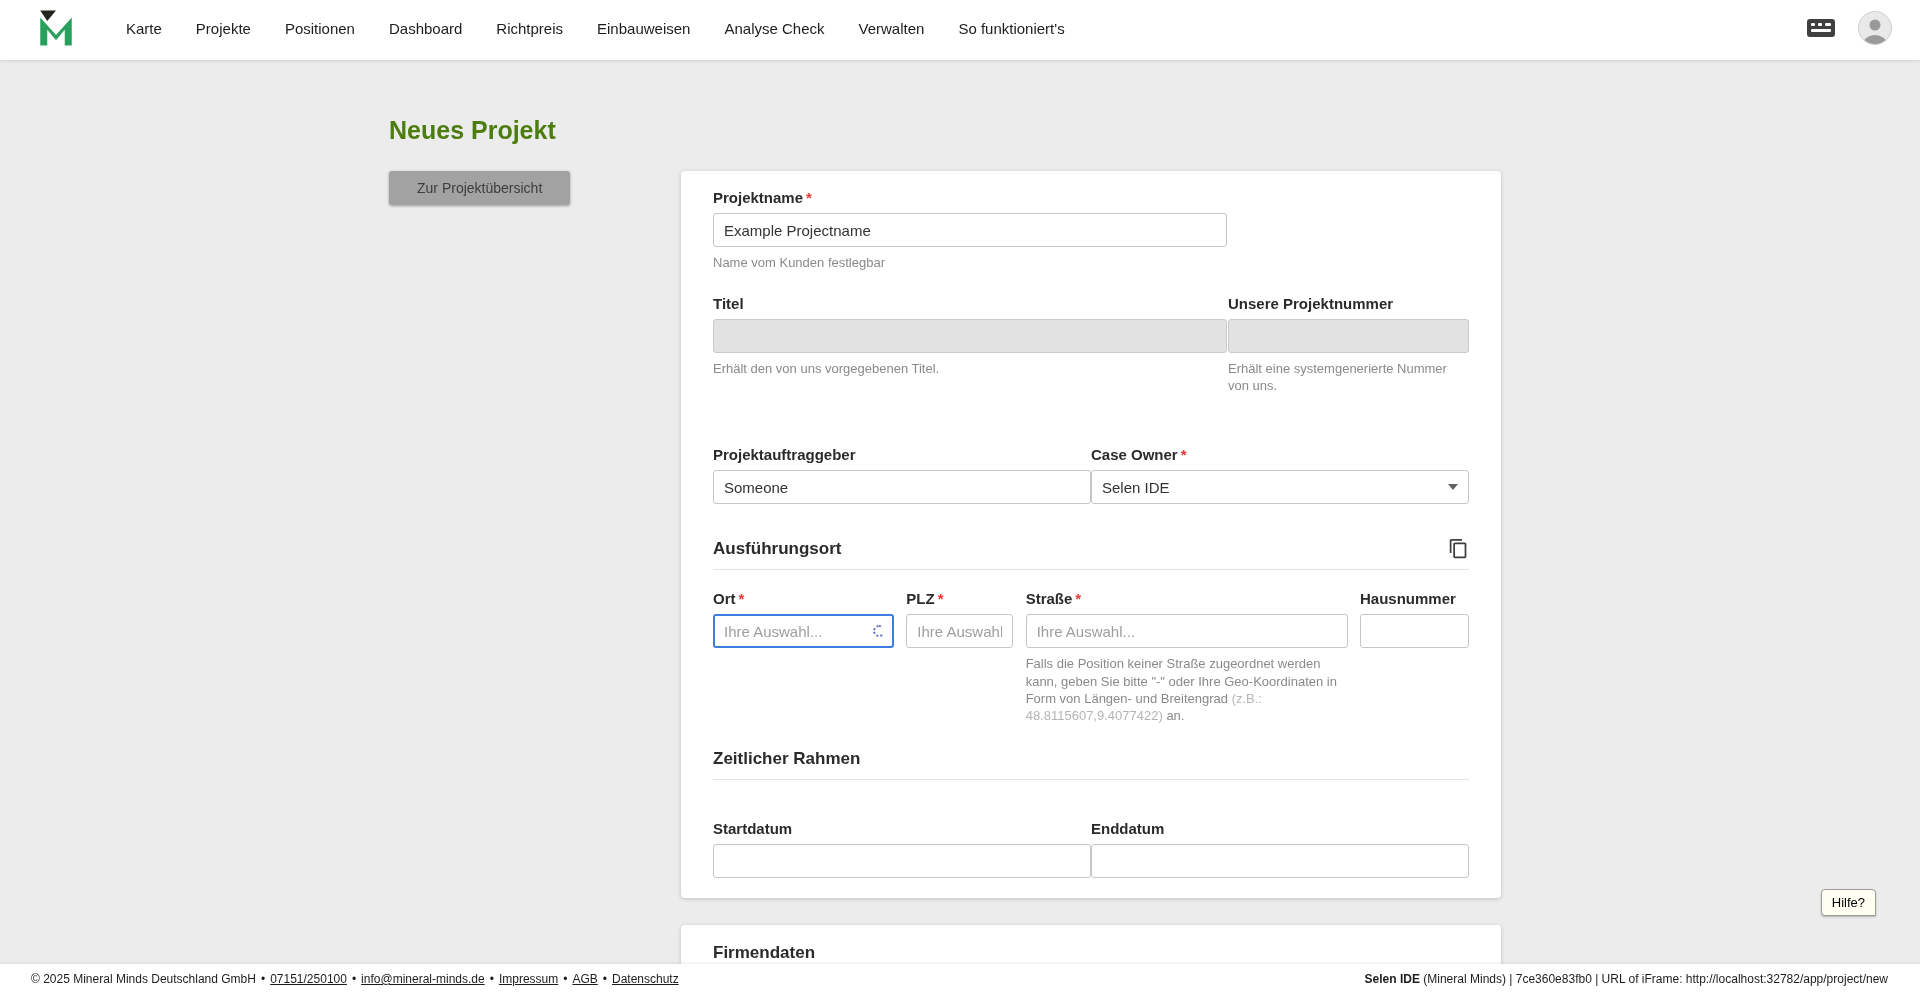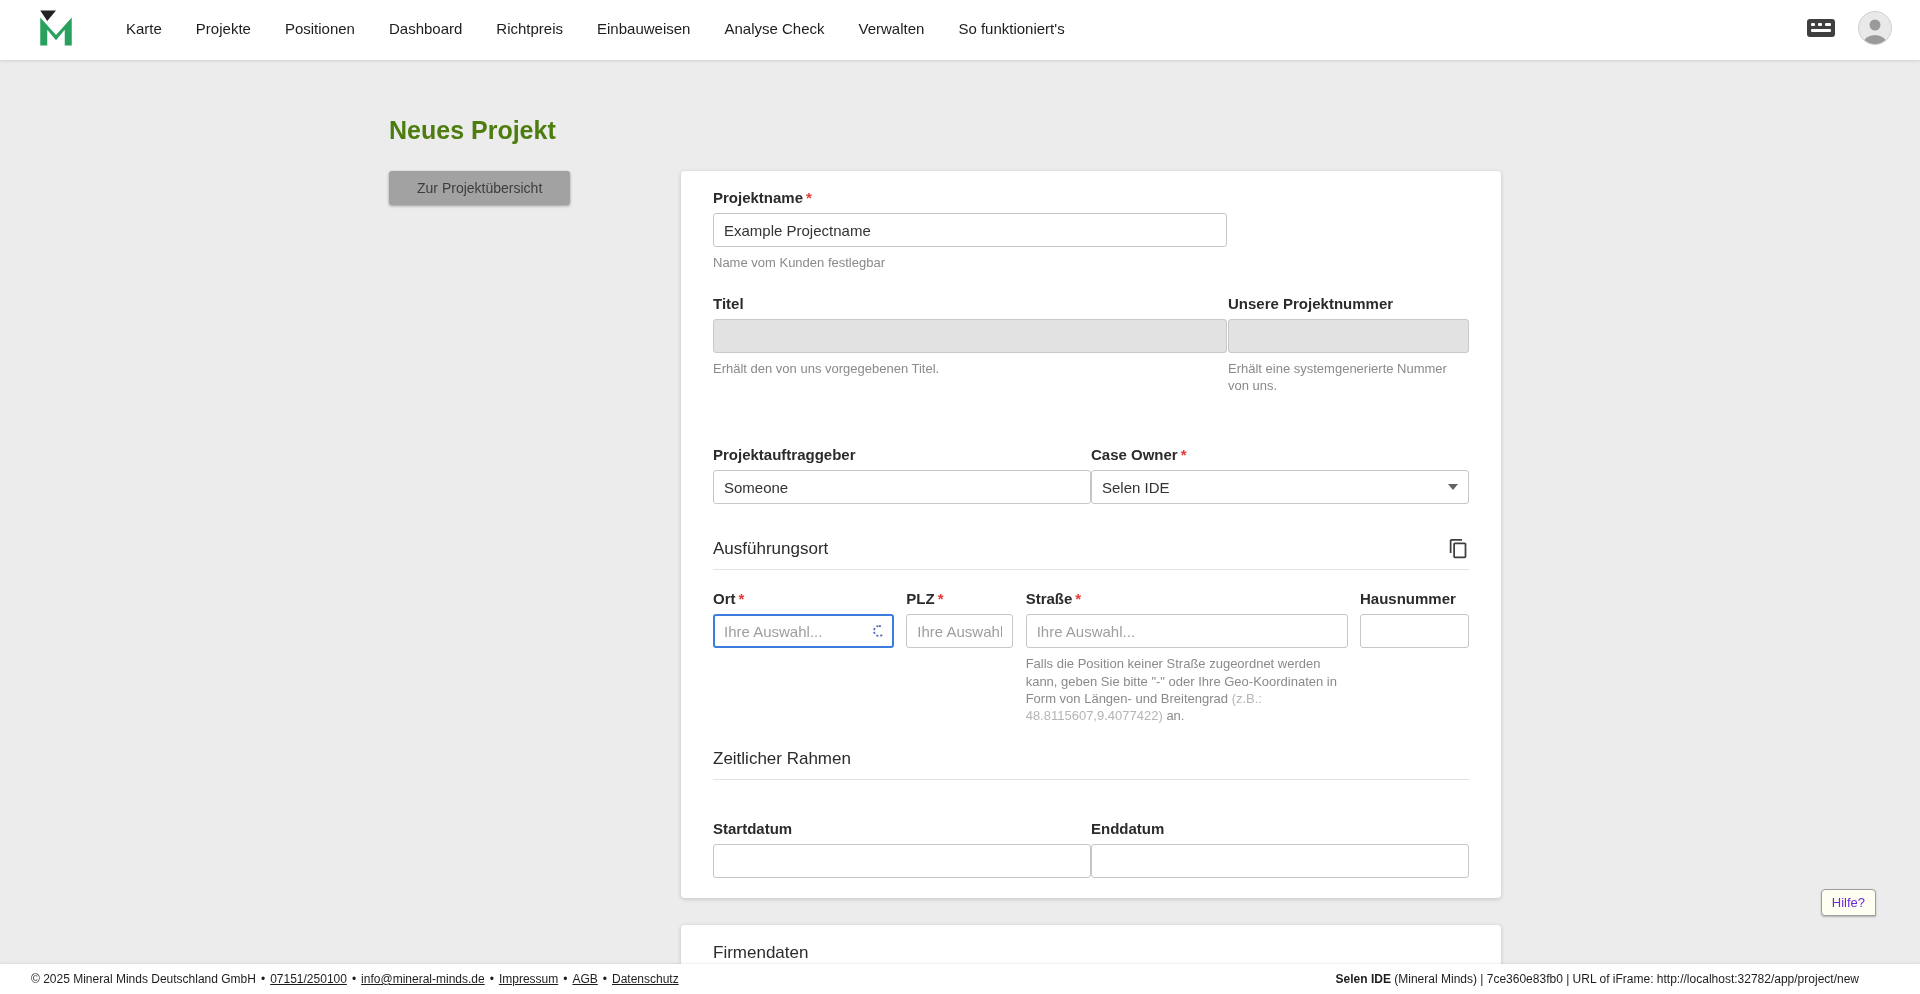--- a/index.html
+++ b/index.html
@@ -73,21 +73,21 @@
   .txt-input.focused { border: 2px solid #3d7de0; padding: 0 9px; }
   .helper { font-size: 13px; color: #8a8a8a; margin-top: 7px; line-height: 1.32; }
   .helper .light { color: #b5b5b5; }
 
   .section-head {
     display: flex; align-items: center; justify-content: space-between;
     border-bottom: 1px solid #e3e3e3;
     padding-bottom: 10px; margin-bottom: 20px;
   }
   .section-head.mt { margin-top: 34px; }
-  .section-title { font-size: 17px; font-weight: 400; color: #2b2b2b; }
+  .section-title { font-size: 17px; font-weight: 700; color: #2b2b2b; }
 
   .select-box {
     width: 100%; height: 34px;
     border: 1px solid #c6c6c6; border-radius: 3px;
     padding: 0 10px; font-size: 15px; color: #333;
     background: #fff; display: flex; align-items: center; justify-content: space-between;
     cursor: pointer;
   }
   .caret { width: 0; height: 0; border-left: 5px solid transparent; border-right: 5px solid transparent; border-top: 6px solid #616161; }
 
@@ -96,31 +96,31 @@
     position: absolute; right: 9px; top: 50%; margin-top: -6px;
     width: 12px; height: 12px; border-radius: 50%;
     border: 2px dotted #5c6bc0; border-right-color: transparent;
   }
 
   
   .help-btn {
     position: fixed; right: 44px; bottom: 78px;
     background: #fffef2; border: 1px solid #9e9e9e;
     border-radius: 4px 4px 0 4px;
-    font-size: 13px; color: #6d28d9; font-family: inherit;
+    font-size: 13px; color: #000000; font-family: inherit;
     padding: 5px 10px; cursor: pointer;
     box-shadow: 0 1px 2px rgba(0,0,0,0.25);
     z-index: 20;
   }
 
   
   .footer {
     position: fixed; left: 0; bottom: 0; width: 100%; height: 30px;
     background: #ffffff; display: flex; align-items: center; justify-content: space-between;
-    padding: 0 61px 0 31px; font-size: 12px; color: #1d1d1d;
+    padding: 0 32px 0 31px; font-size: 12px; color: #1d1d1d;
     box-shadow: 0 -1px 2px rgba(0,0,0,0.08);
     z-index: 10;
   }
   .footer-left { display: flex; align-items: center; gap: 5px; white-space: nowrap; }
   .footer a, .footer .link { color: #1d1d1d; text-decoration: underline; cursor: pointer; }
   .sep { color: #1d1d1d; }
   .footer-right { white-space: nowrap; }
   .footer-right b { font-weight: 700; }
 </style>
 </head>

